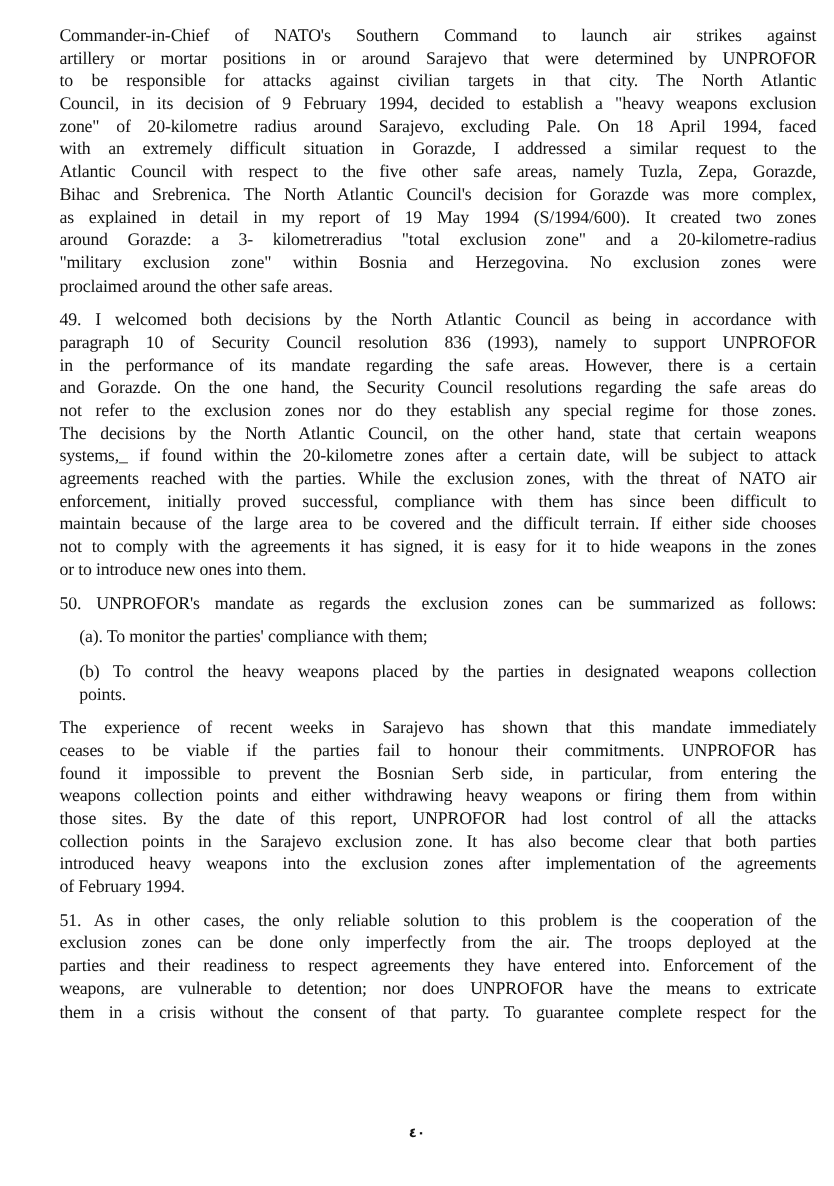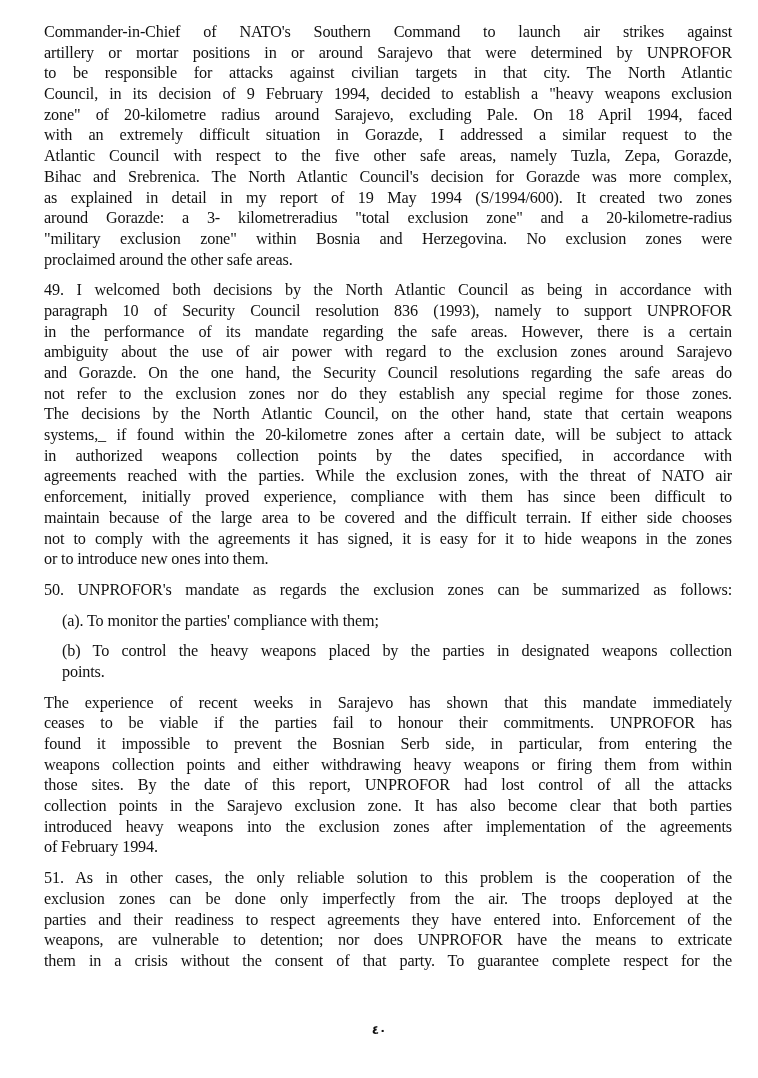--- a/index.html
+++ b/index.html
@@ -1,20 +1,20 @@
 <!DOCTYPE html>
 <html><head>
   <meta charset="utf-8">
   <style>
     html, body { margin: 0; padding: 0; background: #ffffff; }
     body {
       width: 758px; height: 1078px; position: relative; overflow: hidden;
       font-family: "Liberation Serif", serif; color: #111111;
     }
-    .page { position: absolute; left: 44px; top: 22px; width: 688px; }
+    .page { position: absolute; left: 54px; top: 22px; width: 688px; }
     .para { margin: 0; }
     .line {
       display: block; font-size: 16.2px; line-height: 20.7px; height: 20.7px;
       white-space: nowrap; text-align: justify; text-align-last: justify;
       letter-spacing: -0.15px;
     }
     .line.last { text-align-last: left; }
     .gap { height: 10px; }
     .indent { padding-left: 18px; }
     .indent .line { width: 670px; }
@@ -42,28 +42,26 @@
     <span class="line">"military exclusion zone" within Bosnia and Herzegovina. No exclusion zones were</span>
     <span class="line last">proclaimed around the other safe areas.</span>
   </div>
 
   <div class="gap"></div>
 
   <div class="para">
     <span class="line">49. I welcomed both decisions by the North Atlantic Council as being in accordance with</span>
     <span class="line">paragraph 10 of Security Council resolution 836 (1993), namely to support UNPROFOR</span>
     <span class="line">in the performance of its mandate regarding the safe areas. However, there is a certain</span>
-    <span class="line">ambiguity about the use of air power with regard to the exclusion zones around Sarajevo</span>
     <span class="line">and Gorazde. On the one hand, the Security Council resolutions regarding the safe areas do</span>
     <span class="line">not refer to the exclusion zones nor do they establish any special regime for those zones.</span>
     <span class="line">The decisions by the North Atlantic Council, on the other hand, state that certain weapons</span>
     <span class="line">systems,_ if found within the 20-kilometre zones after a certain date, will be subject to attack</span>
-    <span class="line">in authorized weapons collection points by the dates specified, in accordance with</span>
     <span class="line">agreements reached with the parties. While the exclusion zones, with the threat of NATO air</span>
-    <span class="line">enforcement, initially proved experience, compliance with them has since been difficult to</span>
+    <span class="line">enforcement, initially proved successful, compliance with them has since been difficult to</span>
     <span class="line">maintain because of the large area to be covered and the difficult terrain. If either side chooses</span>
     <span class="line">not to comply with the agreements it has signed, it is easy for it to hide weapons in the zones</span>
     <span class="line last">or to introduce new ones into them.</span>
   </div>
 
   <div class="gap"></div>
 
   <div class="para">
     <span class="line">50. UNPROFOR's mandate as regards the exclusion zones can be summarized as follows:</span>
   </div>

